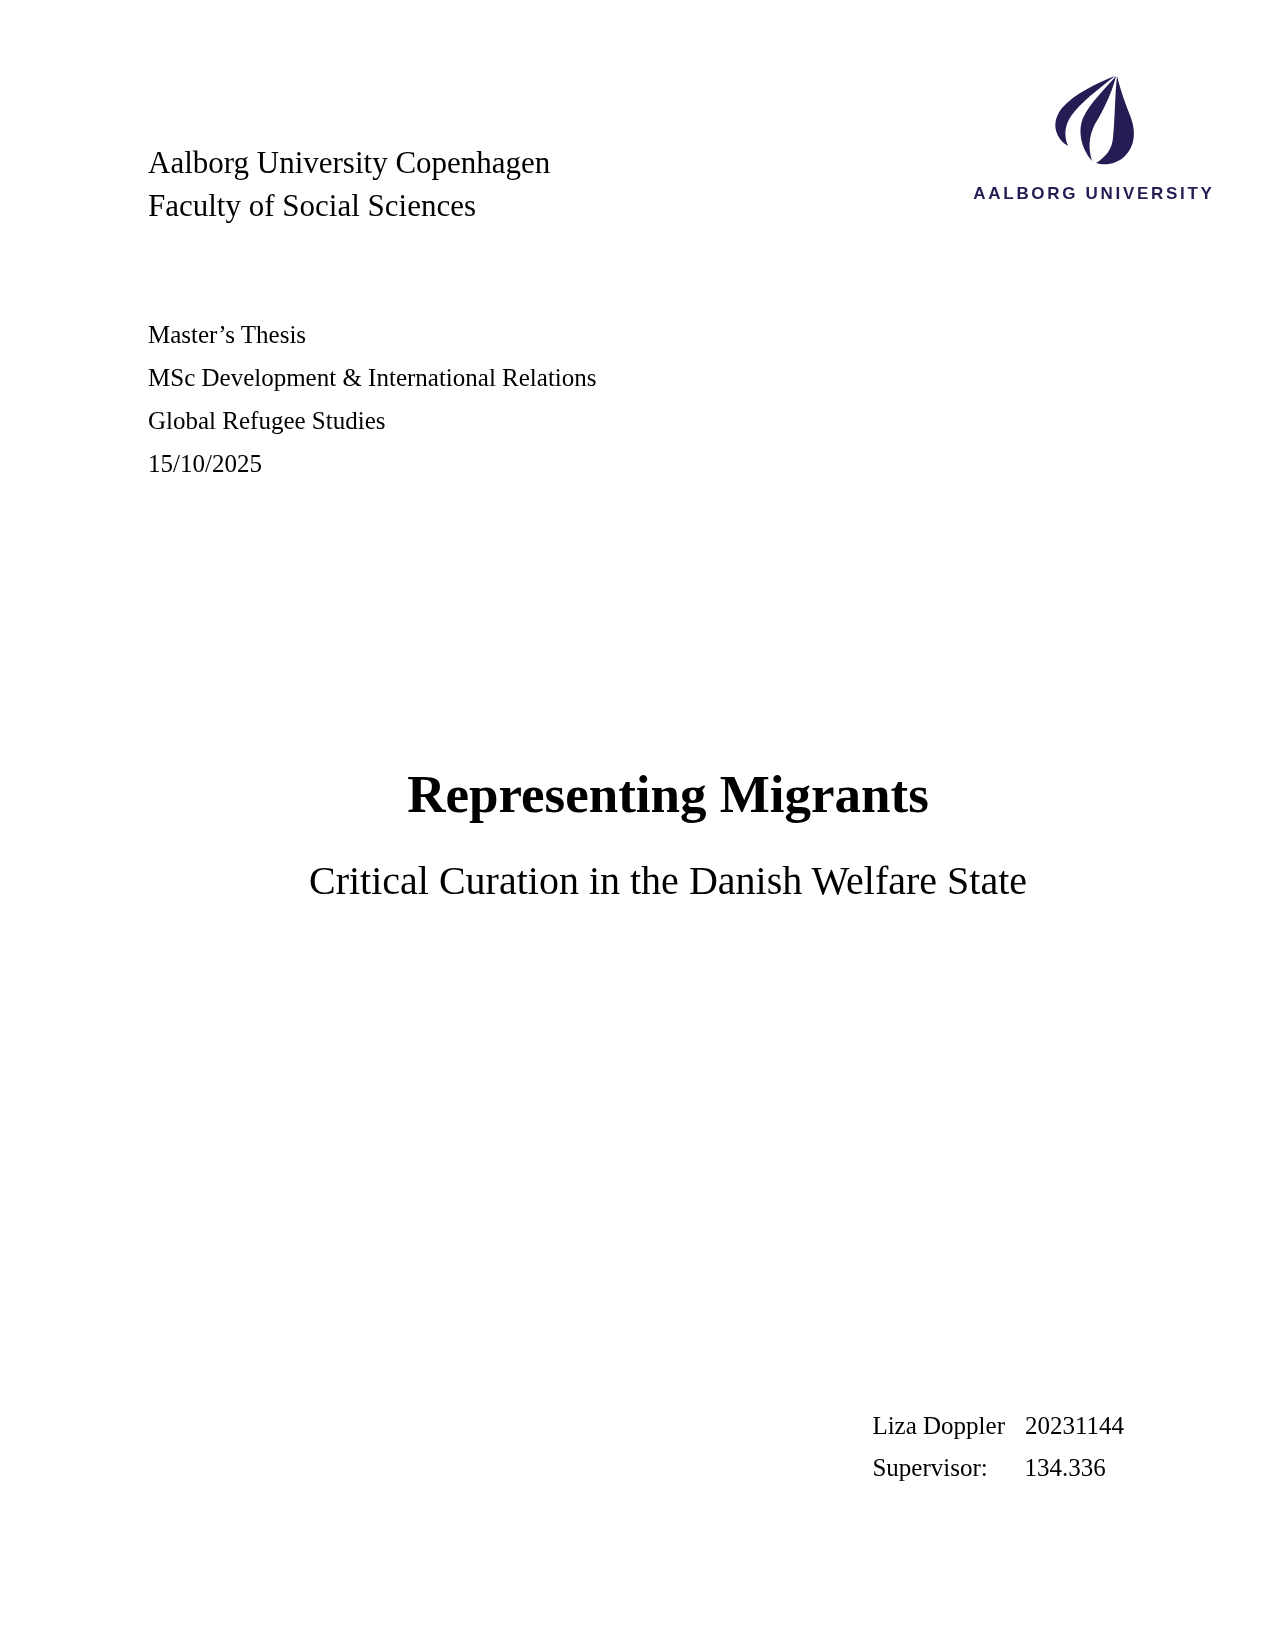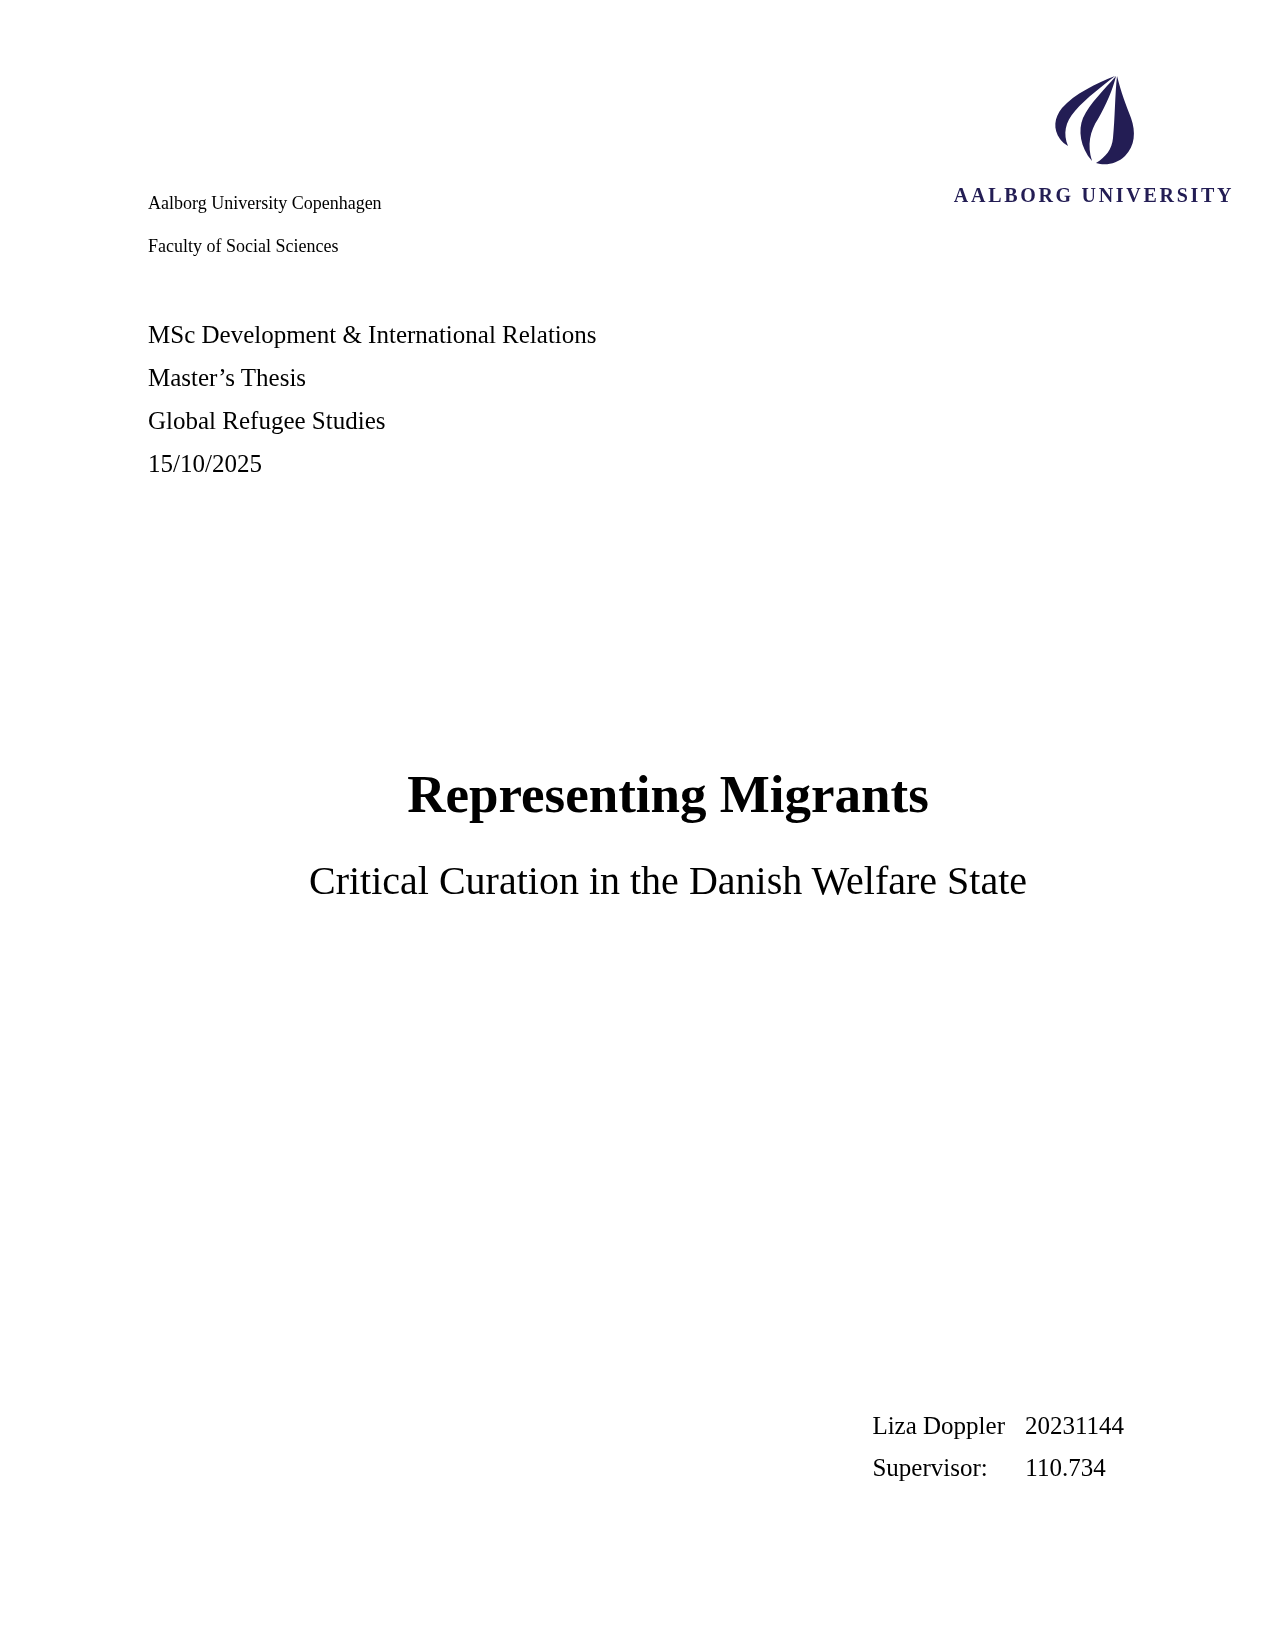--- a/index.html
+++ b/index.html
@@ -15,42 +15,41 @@
     font-family: "Liberation Serif", "DejaVu Serif", serif;
     color: #000000;
     overflow: hidden;
   }
 
   
   .inst-block {
     position: absolute;
     left: 148px;
     top: 141px;
-    font-size: 18px;
+    font-size: 31px;
     line-height: 43px;
     white-space: nowrap;
-    margin-top: 41px;
   }
 
   
   .logo-block {
     position: absolute;
     left: 983px;
     top: 72px;
     width: 222px;
     display: flex;
     flex-direction: column;
     align-items: center;
   }
   .logo-mark { width: 84px; height: 94px; display: block; }
   .logo-wordmark {
     margin-top: 18px;
-    font-family: Liberation Serif, serif;
+    font-family: Liberation Sans, sans-serif;
     font-weight: bold;
-    font-size: 20px;
+    font-size: 17px;
     letter-spacing: 2.7px;
     color: #231d54;
     white-space: nowrap;
   }
 
   
   .program-block {
     position: absolute;
     left: 148px;
     top: 313px;
@@ -110,34 +109,34 @@
   <div class="logo-block">
     <svg class="logo-mark" viewBox="0 0 84 94" aria-hidden="true">
       <path d="M63 4 C45 11 22 22 10 36 C2 46 1 57 8 67 C10 70 13 72 16 74 C11 62 13 50 23 39 C34 26 53 12 63 4 Z" fill="#231d54"></path>
       <path d="M64 4 C52 18 38 31 31 46 C26 58 28 75 40 89 C35 73 38 59 46 47 C54 33 61 17 64 4 Z" fill="#231d54"></path>
       <path d="M65 4 C69 20 74 33 79 46 C84 60 83 74 73 84 C65 92 53 94 44 91 C54 85 60 77 61 66 C63 46 63 22 65 4 Z" fill="#231d54"></path>
     </svg>
     <div class="logo-wordmark">AALBORG UNIVERSITY</div>
   </div>
 
   <div class="program-block">
+    <div>Master’s Thesis</div>
     <div>MSc Development &amp; International Relations</div>
-    <div>Master’s Thesis</div>
     <div>Global Refugee Studies</div>
     <div>15/10/2025</div>
   </div>
 
   <div class="title-wrap main-title">Representing Migrants</div>
 
   <div class="title-wrap sub-title">Critical Curation in the Danish Welfare State</div>
 
   <div class="author-block">
     <div class="author-row">
       <span class="col-label">Liza Doppler</span>
       <span class="col-value">20231144</span>
     </div>
     <div class="author-row">
       <span class="col-label">Supervisor:</span>
-      <span class="col-value">110.734</span>
+      <span class="col-value">134.336</span>
     </div>
   </div>
 
 </div>
 
 </body></html>

